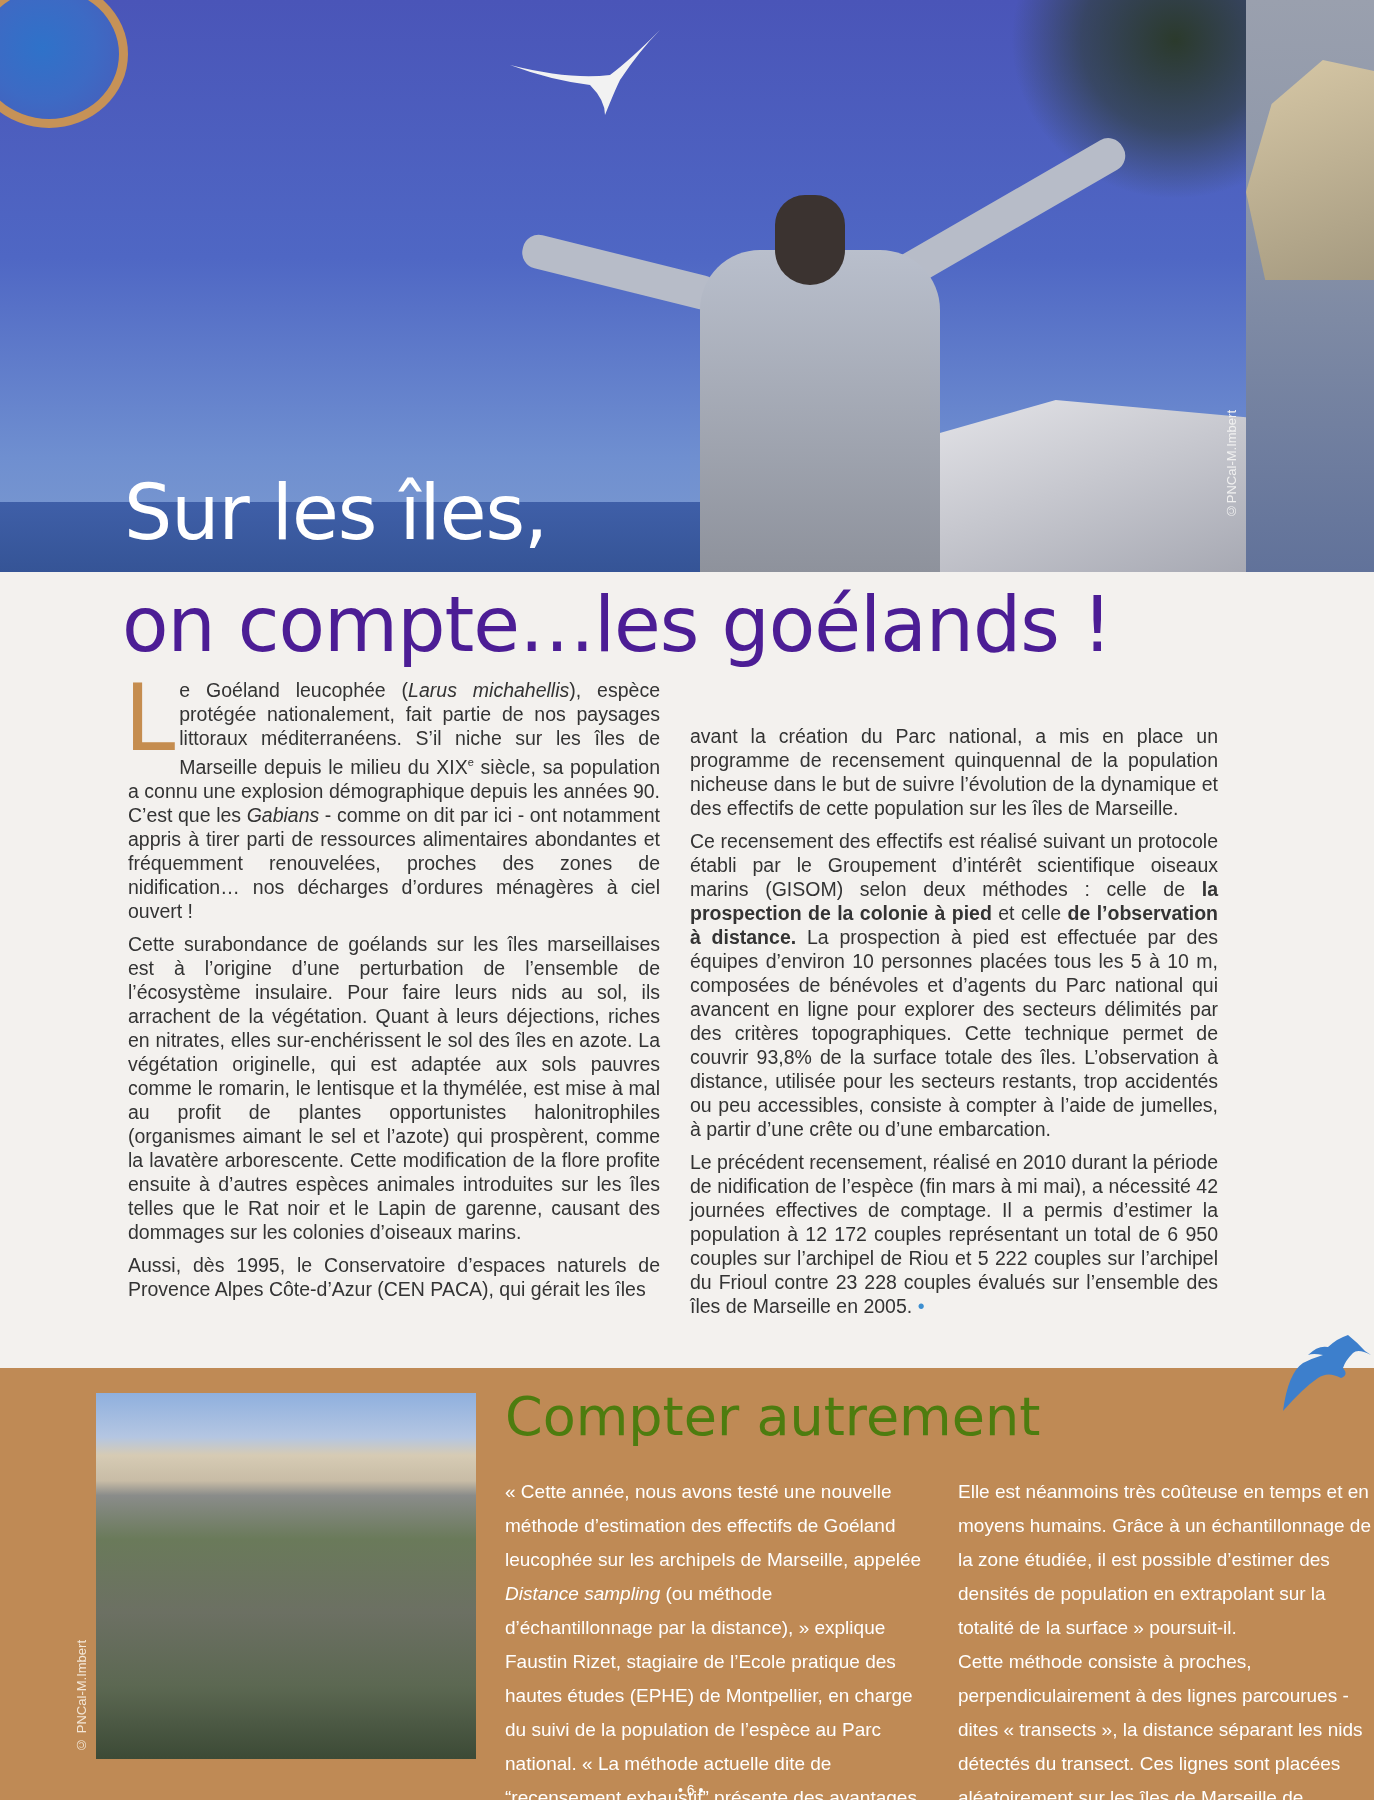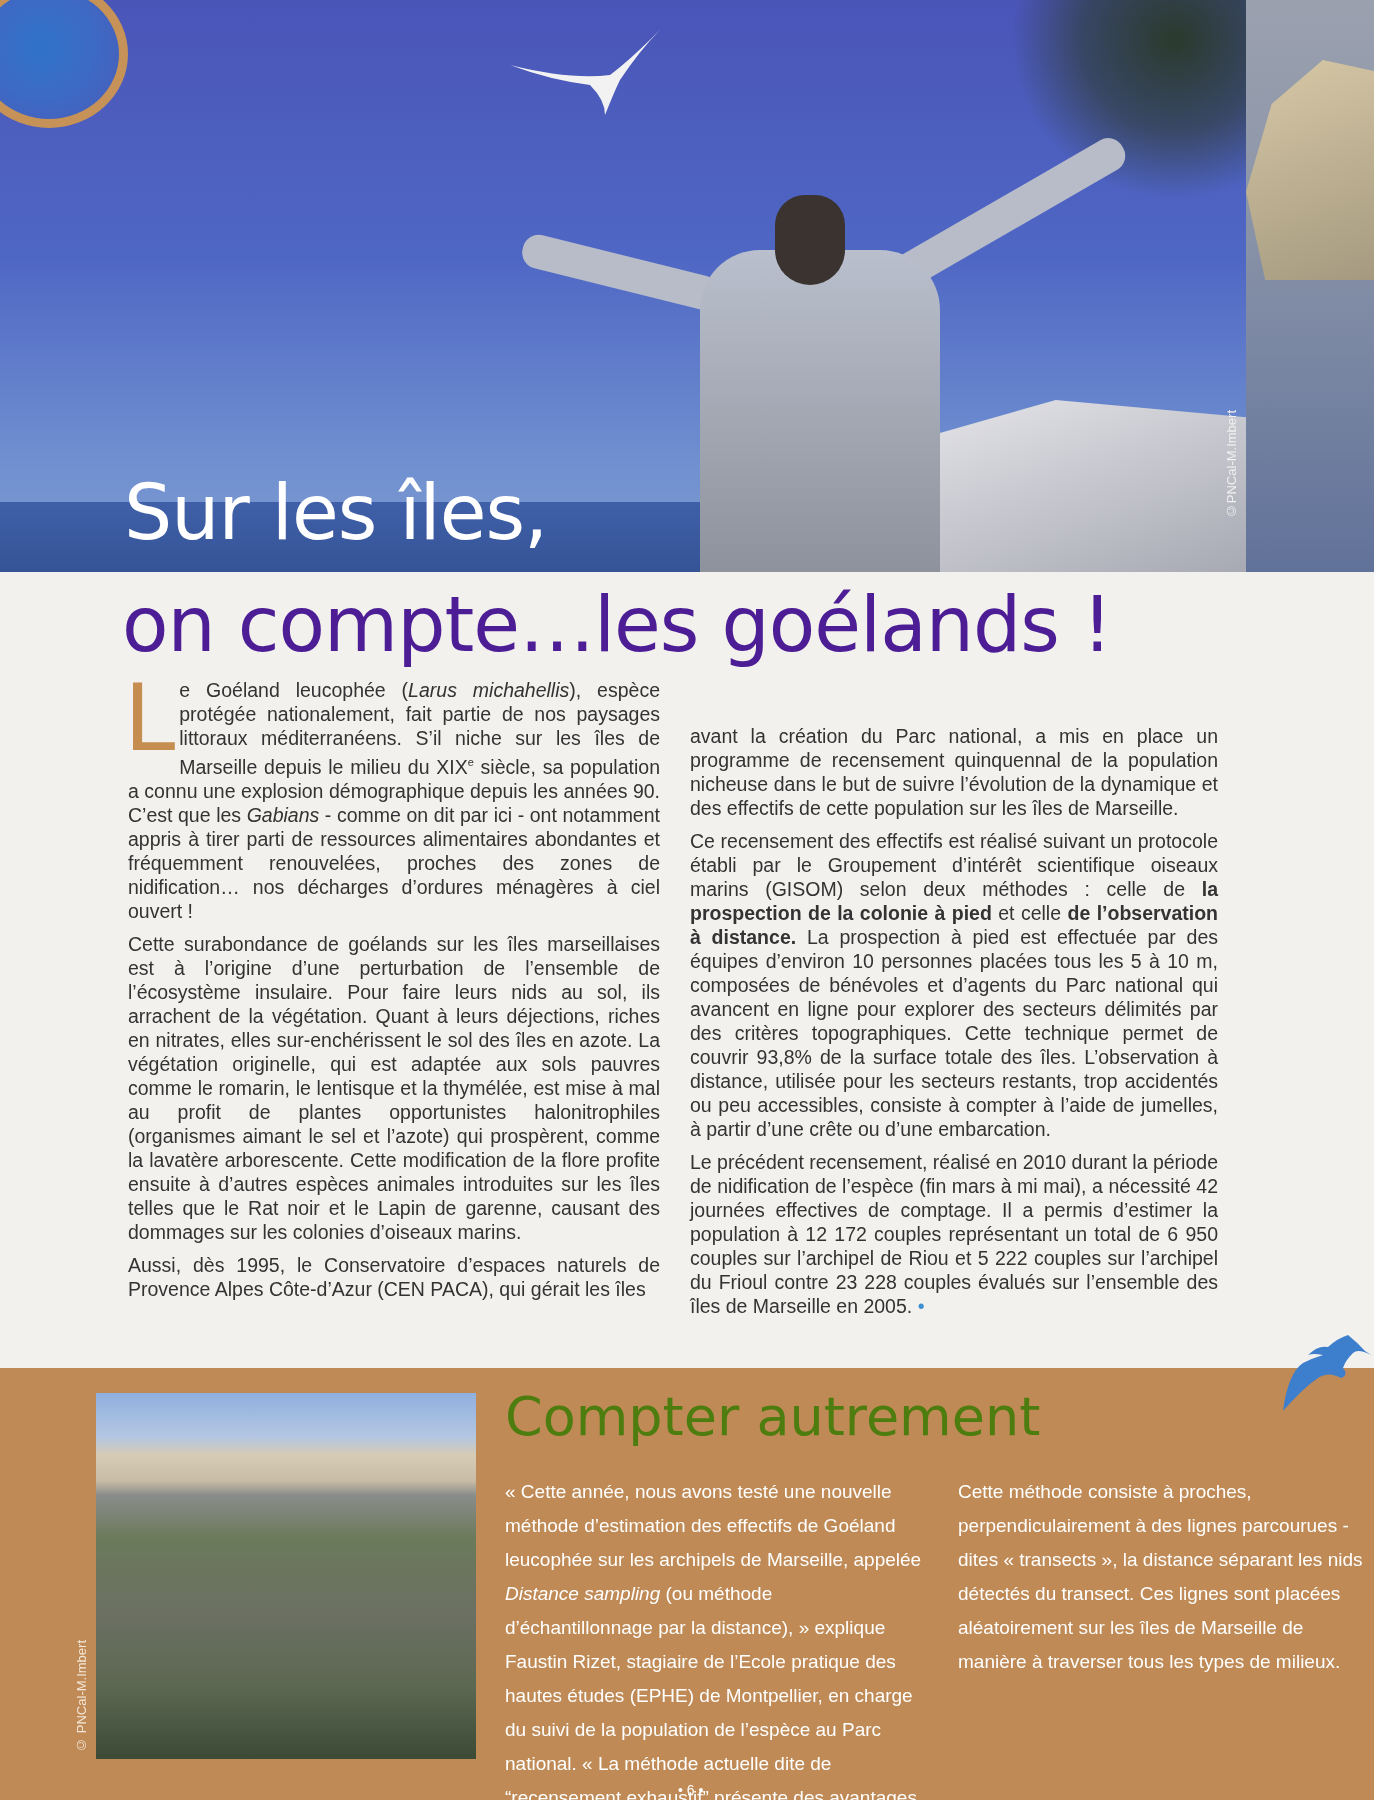--- a/index.html
+++ b/index.html
@@ -79,16 +79,17 @@
   <path d="M0 78 Q5 40 20 30 Q30 25 40 22 Q30 20 25 22 Q35 12 45 14 Q55 5 65 2 Q75 10 82 18 L88 22 Q75 15 70 20 Q62 28 60 35 Q66 42 58 45 Q45 38 35 45 Q20 55 0 78 Z" fill="#3d7fcc"></path>
 </svg>
 <div class="band-photo"></div>
 <div class="credit-v" style="left:74px; top:1640px; color:#f3e6d6;">© PNCal-M.Imbert</div>
 <div class="band-title">Compter autrement</div>
 
 <div class="band-col" style="left:505px; top:1475px; width:420px;">
   <span>« Cette année, nous avons testé une nouvelle méthode d’estimation des effectifs de Goéland leucophée sur les archipels de Marseille, appelée </span><i>Distance sampling</i><span> (ou méthode d’échantillonnage par la distance), » explique Faustin Rizet, stagiaire de l’Ecole pratique des hautes études (EPHE) de Montpellier, en charge du suivi de la population de l’espèce au Parc national. « La méthode actuelle dite de “recensement exhaustif” présente des avantages, comme de tendre à un comptage total des nids.</span>
 </div>
 <div class="band-col" style="left:958px; top:1475px; width:416px;">
+  <div>Elle est néanmoins très coûteuse en temps et en moyens humains. Grâce à un échantillonnage de la zone étudiée, il est possible d’estimer des densités de population en extrapolant sur la totalité de la surface » poursuit-il.</div>
   <div>Cette méthode consiste à proches, perpendiculairement à des lignes parcourues - dites « transects », la distance séparant les nids détectés du transect. Ces lignes sont placées aléatoirement sur les îles de Marseille de manière à traverser tous les types de milieux.</div>
 </div>
 
 <div class="page-num">• 6 •</div>
 
 </body></html>

